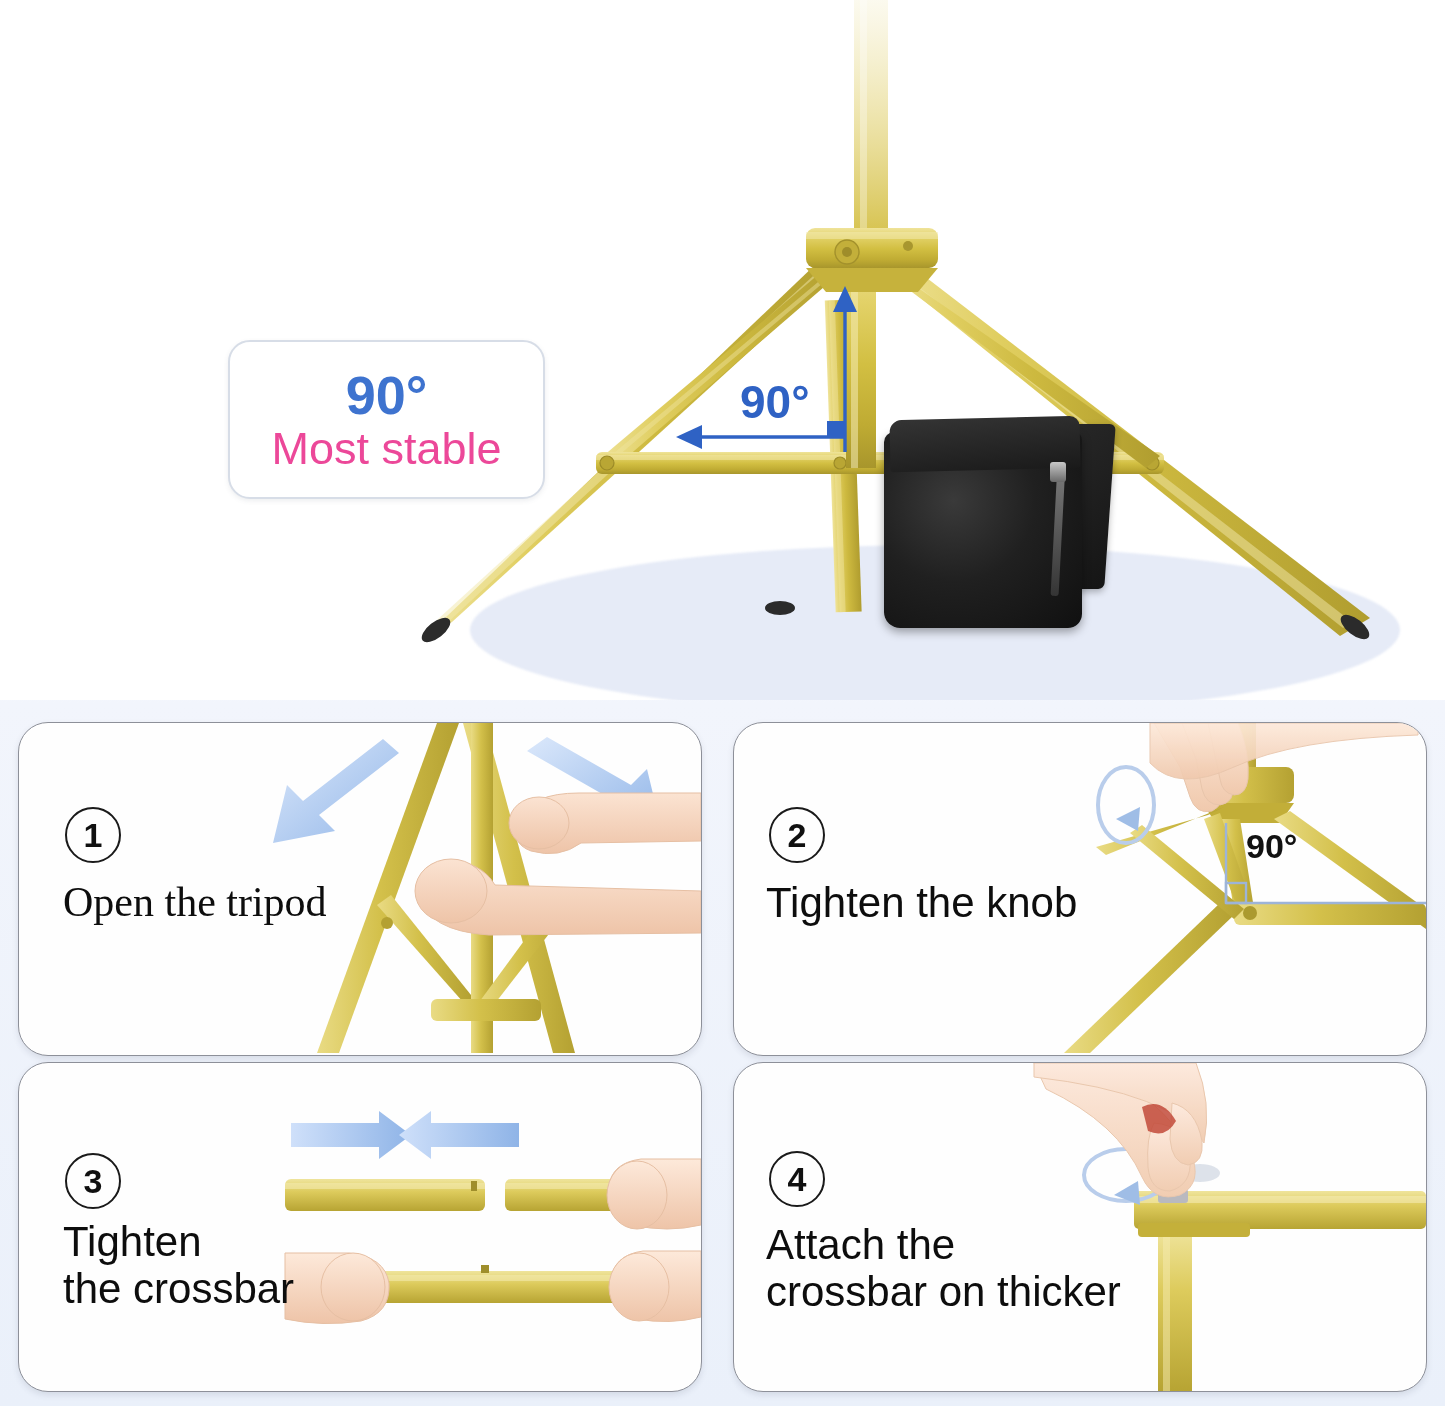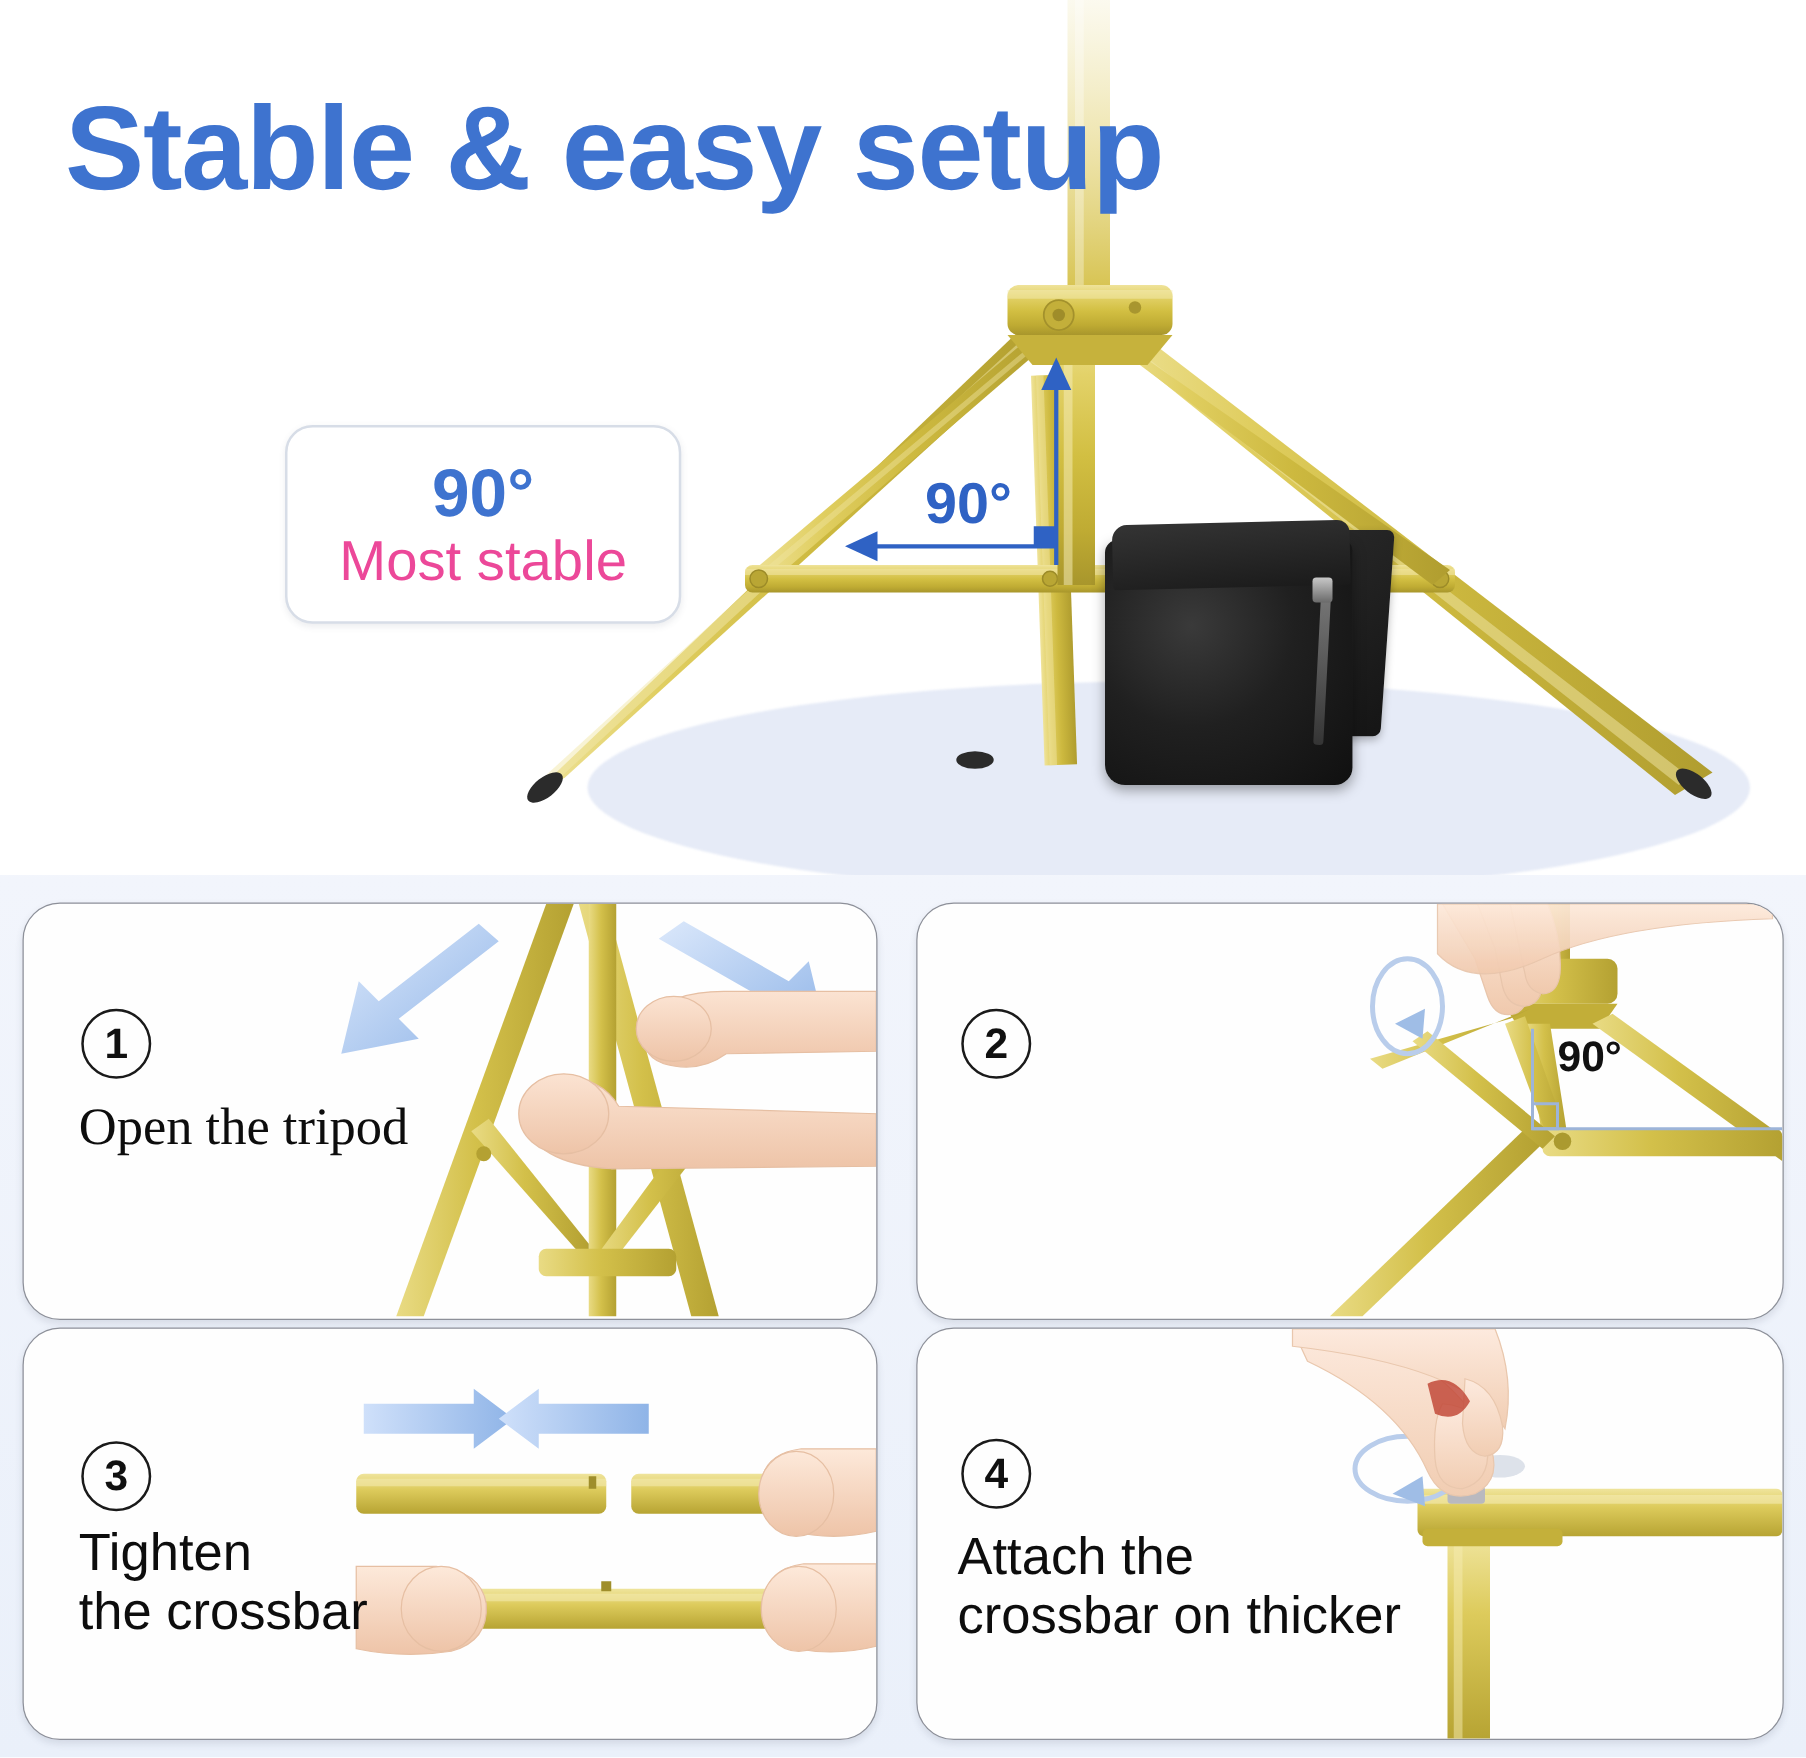--- a/index.html
+++ b/index.html
@@ -181,21 +181,20 @@
       <div class="bag-zip-head"></div>
     </div>
 
     <div style="position:absolute;left:740px;top:375px;font-size:46px;font-weight:bold;color:#2f62c4;z-index:8;">90°</div>
 
     <div class="badge">
       <div class="badge-deg">90°</div>
       <div class="badge-txt">Most stable</div>
     </div>
 
-    <h1 class="title">Stable &amp; easy setup</h1>
   </div>
 
   <div class="panel p1">
     <svg class="art" viewBox="0 0 682 332" xmlns="http://www.w3.org/2000/svg">
       <defs>
         <linearGradient id="g1" x1="0" y1="0" x2="1" y2="0">
           <stop offset="0%" stop-color="#e9db84"></stop>
             <stop offset="45%" stop-color="#d3c04a"></stop>
           <stop offset="100%" stop-color="#b4a132"></stop>
         </linearGradient>
@@ -274,20 +273,21 @@
       <polygon points="404,108 382,96 406,84" fill="#9fbde6"></polygon>
 
       <g fill="url(#skin2)" stroke="#e8c5ab" stroke-width="1">
         <path d="M420,0 L452,0 Q478,30 486,60 Q492,82 478,88 Q462,92 456,74 L446,44 Z"></path>
         <path d="M448,0 L478,0 Q498,34 500,62 Q500,80 486,82 Q472,82 468,66 L462,36 Z"></path>
         <path d="M474,0 L504,0 Q516,30 514,56 Q512,72 500,72 Q488,70 486,56 Z"></path>
         <path d="M416,0 L684,0 L684,12 Q560,16 500,44 Q444,70 416,40 Z" opacity="0.92"></path>
       </g>
     </svg>
     <div class="num">2</div>
+    <div class="cap">Tighten the knob</div>
     <div class="deg-lbl" style="left:512px;top:104px;">90°</div>
   </div>
 
   <div class="panel p3">
     <svg class="art" viewBox="0 0 682 328" xmlns="http://www.w3.org/2000/svg">
       <defs>
         <linearGradient id="g3" x1="0" y1="0" x2="0" y2="1">
           <stop offset="0%" stop-color="#efe49c"></stop>
             <stop offset="40%" stop-color="#ddcb5c"></stop>
           <stop offset="100%" stop-color="#b7a433"></stop>

